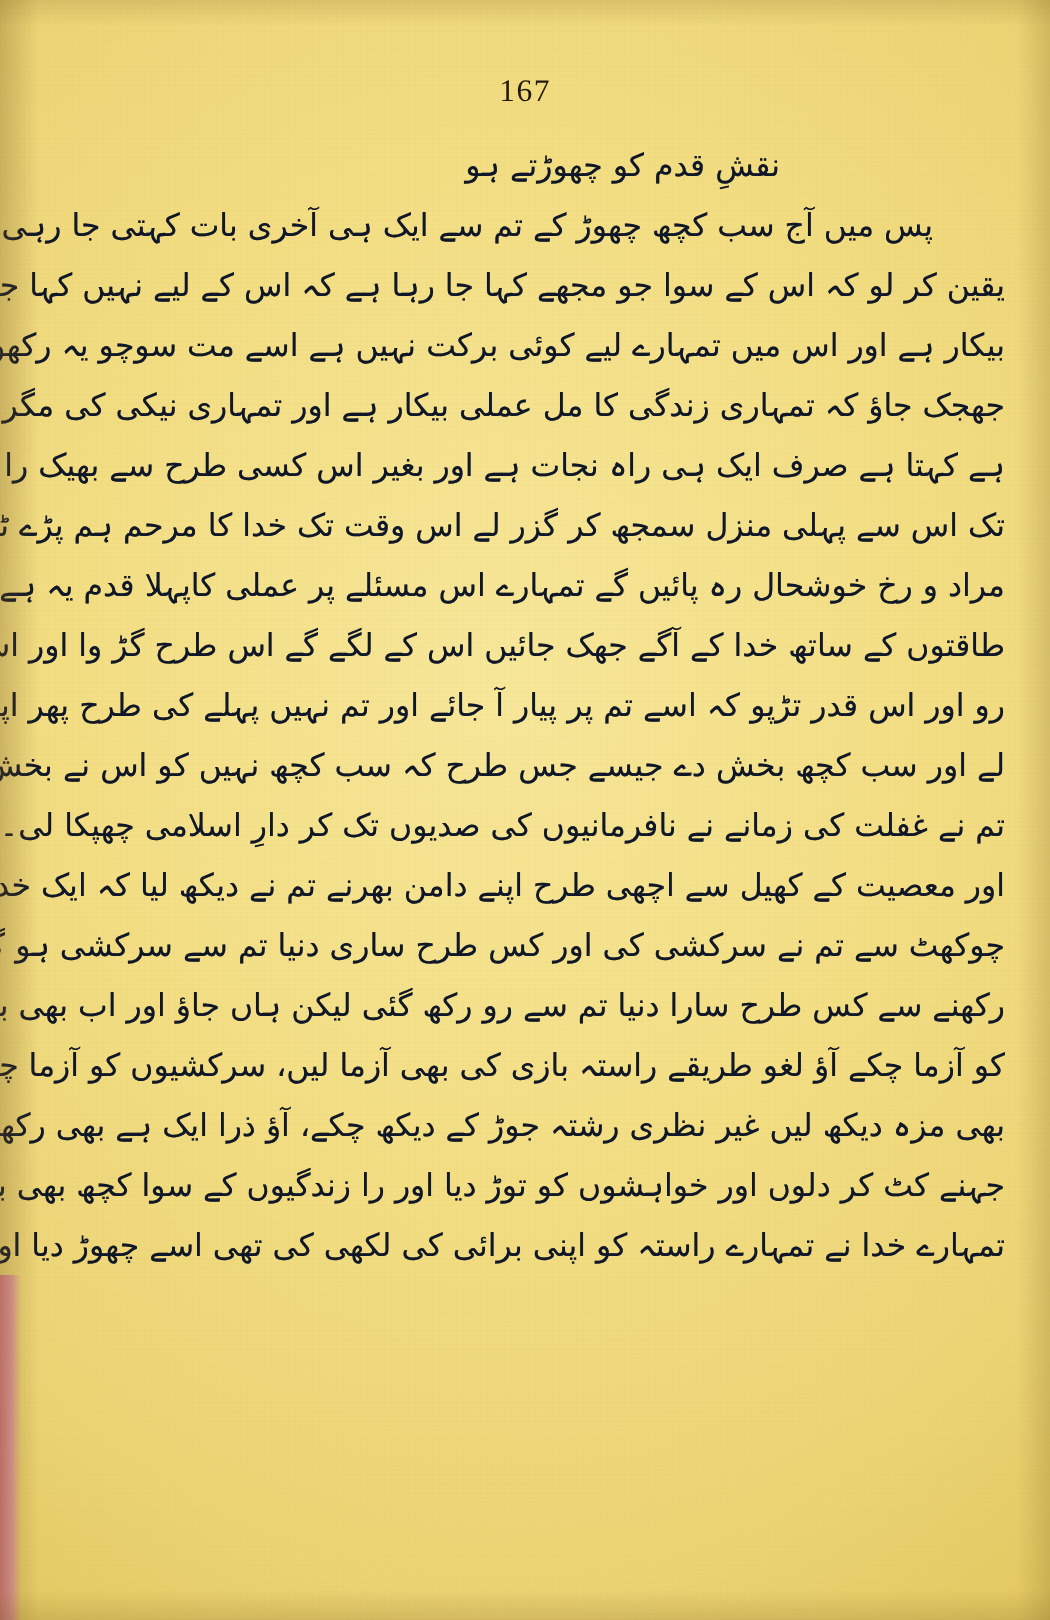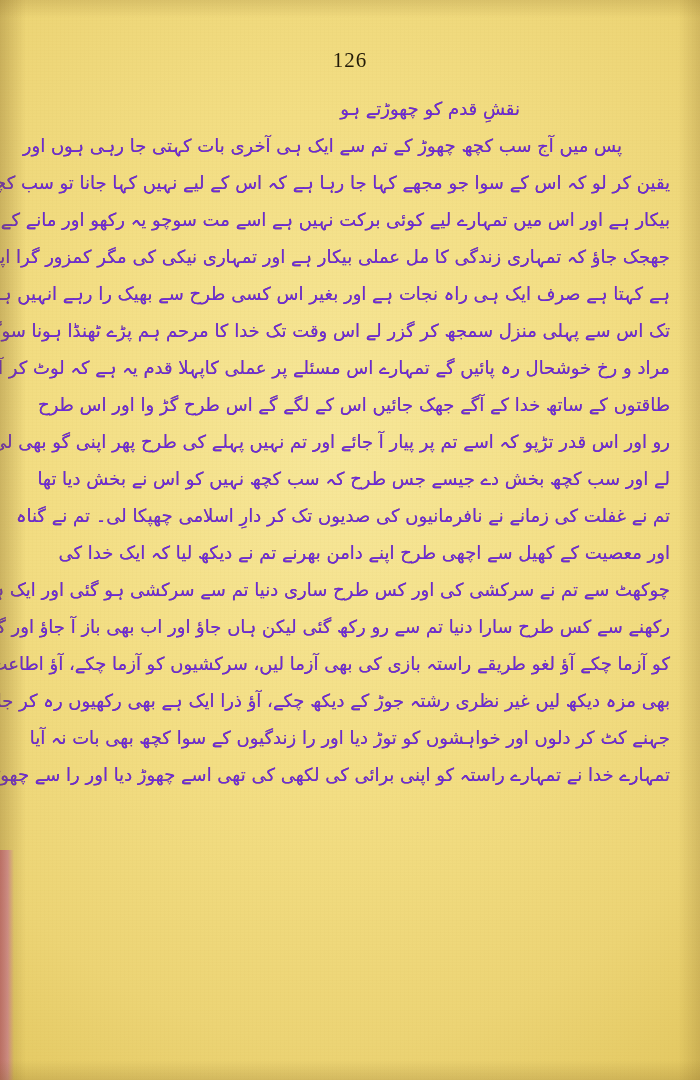--- a/index.html
+++ b/index.html
@@ -83,23 +83,23 @@
     left: 34px;
     right: 30px;
     direction: rtl;
     text-align: right;
     color: #1d1608;
   }
   .line {
     display: block;
     white-space: nowrap;
     font-family: "DejaVu Sans", sans-serif;
-    font-size: 18px;
+    font-size: 21px;
     line-height: 1.0;
-    color: #6d28d9;
+    color: #0f172a;
     margin-bottom: 19px;
     overflow: visible;
     text-shadow: 0 0 .4px rgba(40,25,5,.55);
   }
   .line.first {
     margin-right: 150px;
   }
   .line.indent {
     margin-right: 48px;
   }
@@ -108,21 +108,21 @@
   }
 </style>
 </head>
 <body>
 
 <div id="page">
   <div class="paper-base"></div>
   <div class="paper-grain"></div>
   <div class="binding-strip"></div>
 
-  <div class="page-number">126</div>
+  <div class="page-number">167</div>
 
   <div class="text-block">
     <div class="line first">نقشِ قدم کو چھوڑتے ہو</div>
     <div class="line indent">پس میں آج سب کچھ چھوڑ کے تم سے ایک ہی آخری بات کہتی جا رہی ہوں اور</div>
     <div class="line">یقین کر لو کہ اس کے سوا جو مجھے کہا جا رہا ہے کہ اس کے لیے نہیں کہا جانا تو سب کچھ</div>
     <div class="line">بیکار ہے اور اس میں تمہارے لیے کوئی برکت نہیں ہے اسے مت سوچو یہ رکھو اور مانے کے لیے</div>
     <div class="line">جھجک جاؤ کہ تمہاری زندگی کا مل عملی بیکار ہے اور تمہاری نیکی کی مگر کمزور گرا اپنی مشکل</div>
     <div class="line">ہے کہتا ہے صرف ایک ہی راہ نجات ہے اور بغیر اس کسی طرح سے بھیک را رہے انہیں ہم جب</div>
     <div class="line">تک اس سے پہلی منزل سمجھ کر گزر لے اس وقت تک خدا کا مرحم ہم پڑے ٹھنڈا ہونا سوگا اور تم کبھی</div>
     <div class="line">مراد و رخ خوشحال رہ پائیں گے تمہارے اس مسئلے پر عملی کاپہلا قدم یہ ہے کہ لوٹ کر آؤ اپنی غلطیوں اور تمام</div>

